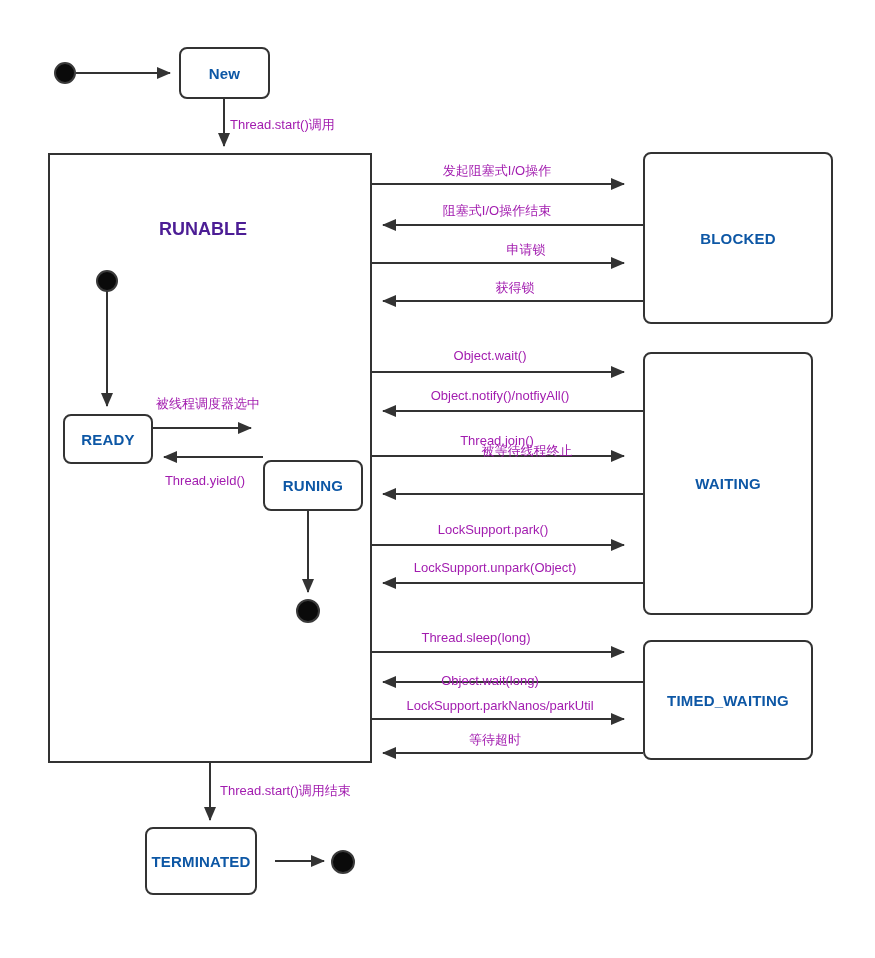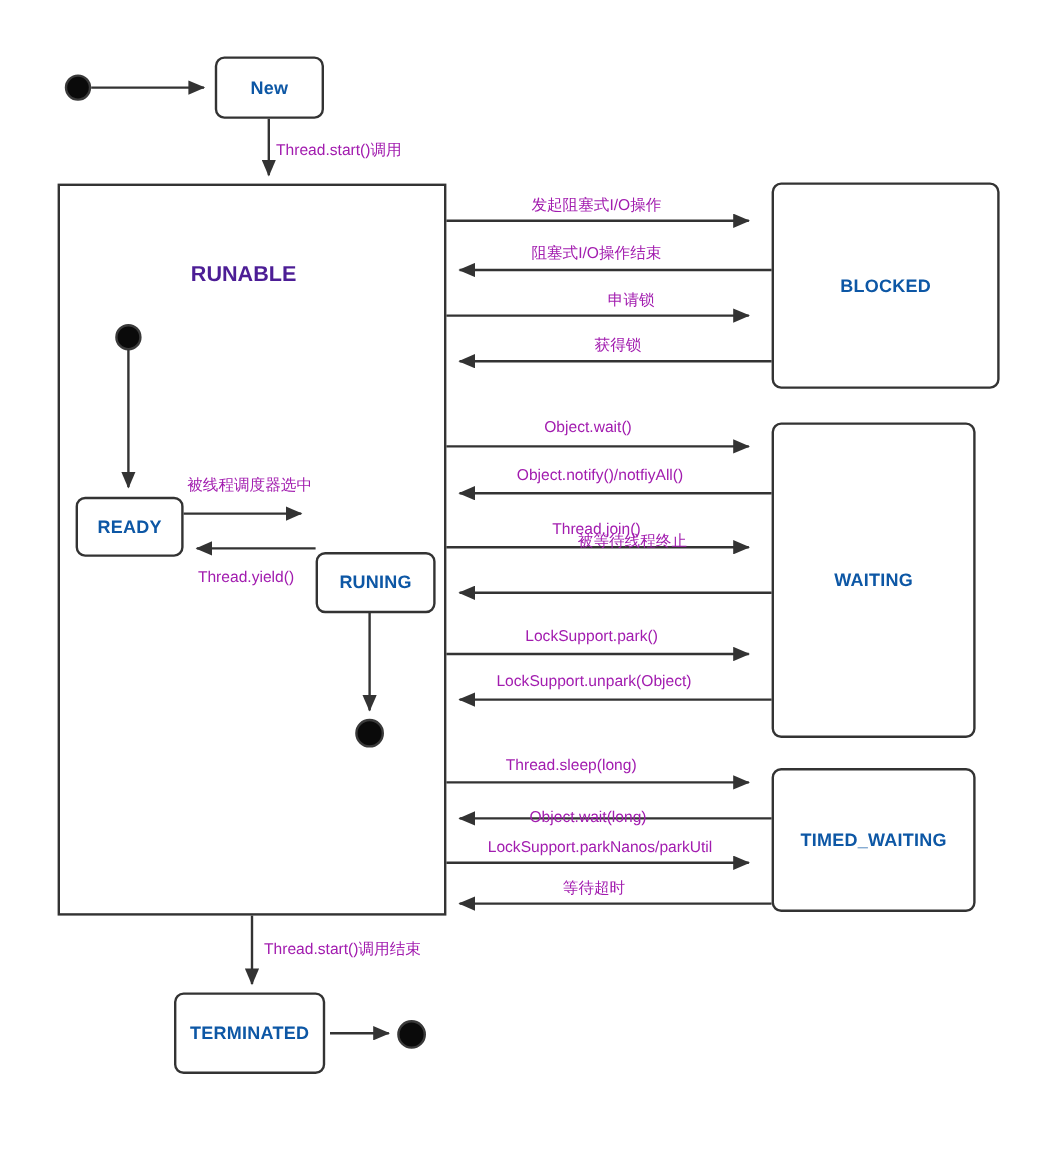--- a/index.html
+++ b/index.html
@@ -90,21 +90,21 @@
   </div>
 
   <div class="box" style="left:643px;top:640px;width:170px;height:120px;">
     <span>TIMED_WAITING</span>
   </div>
 
   <div class="box" style="left:643px;top:352px;width:170px;height:263px;">
     <span>WAITING</span>
   </div>
 
-  <div class="box" style="left:145px;top:827px;width:126px;height:68px;">
+  <div class="box" style="left:145px;top:827px;width:112px;height:68px;">
     <span>TERMINATED</span>
   </div>
 
   <div class="edge-label anchor-left" style="left:230px;top:117px;">Thread.start()调用</div>
   <div class="edge-label" style="left:208px;top:396px;">被线程调度器选中</div>
   <div class="edge-label" style="left:205px;top:473px;">Thread.yield()</div>
 
   <div class="edge-label" style="left:497px;top:163px;">发起阻塞式I/O操作</div>
   <div class="edge-label" style="left:497px;top:203px;">阻塞式I/O操作结束</div>
   <div class="edge-label" style="left:526px;top:242px;">申请锁</div>

